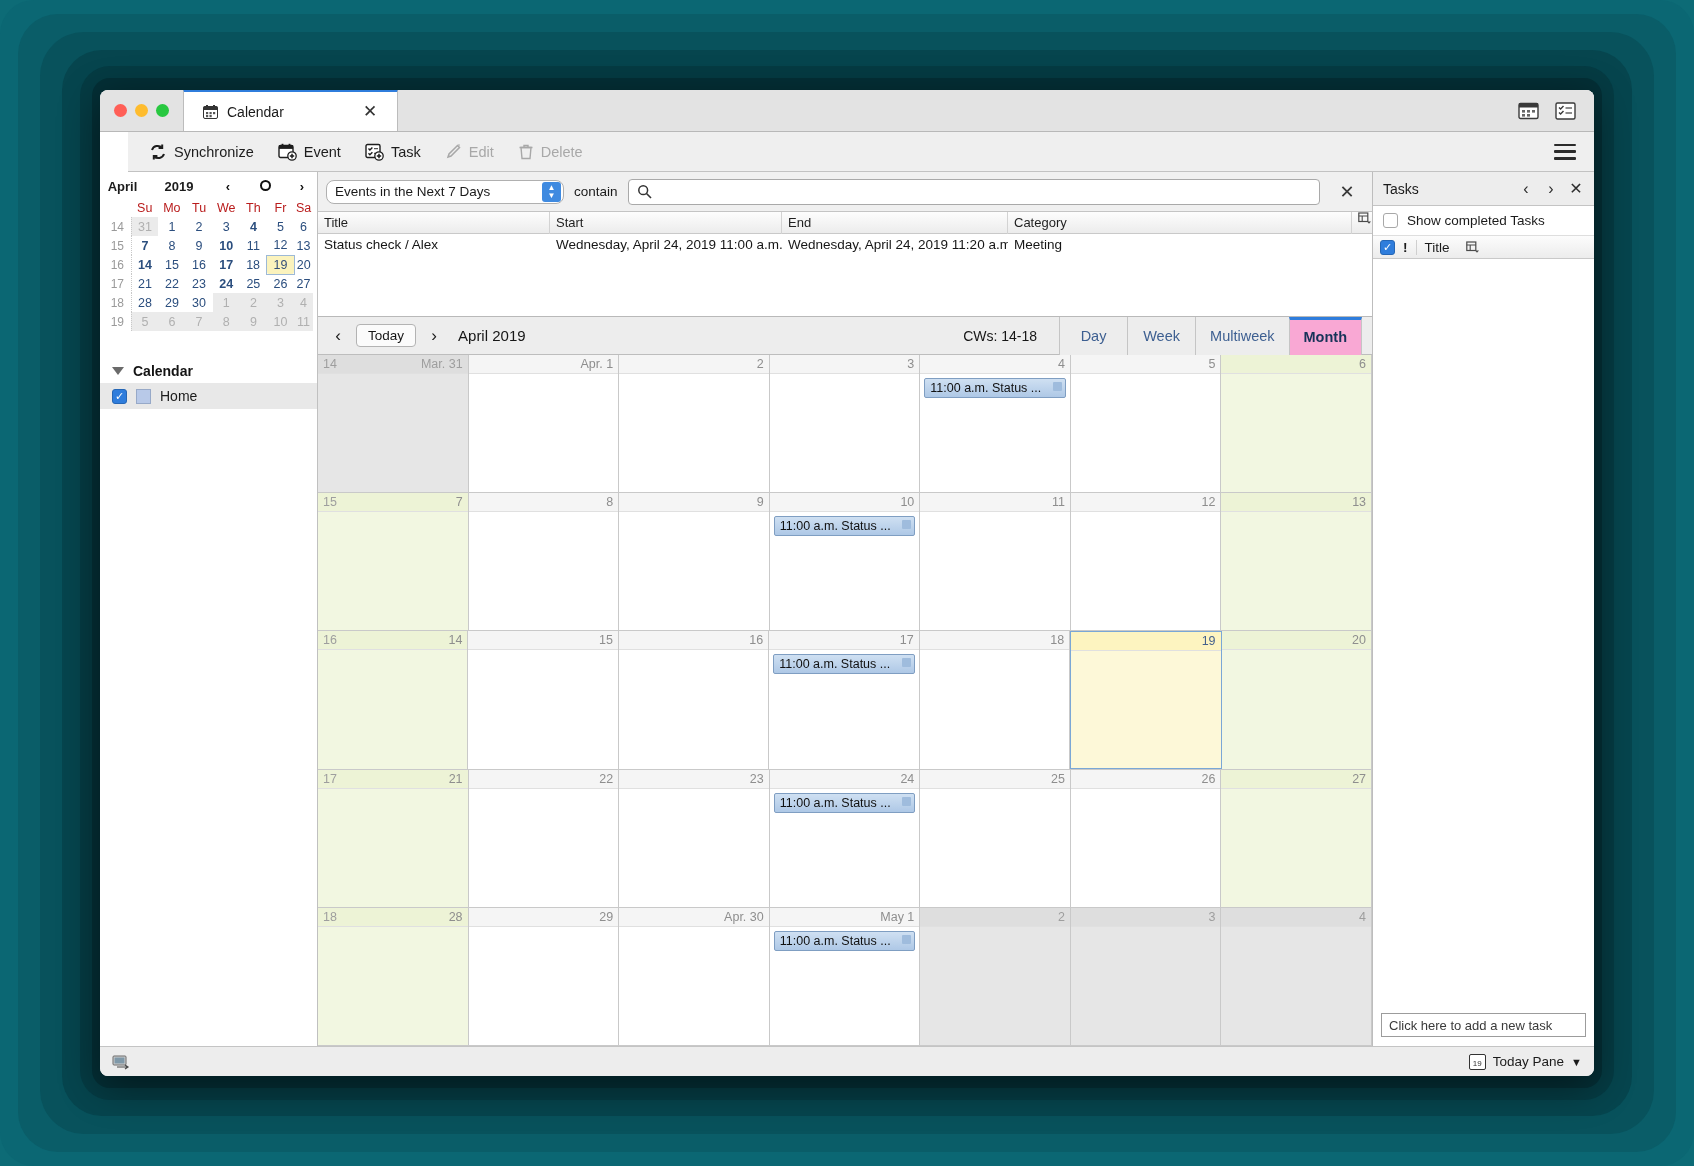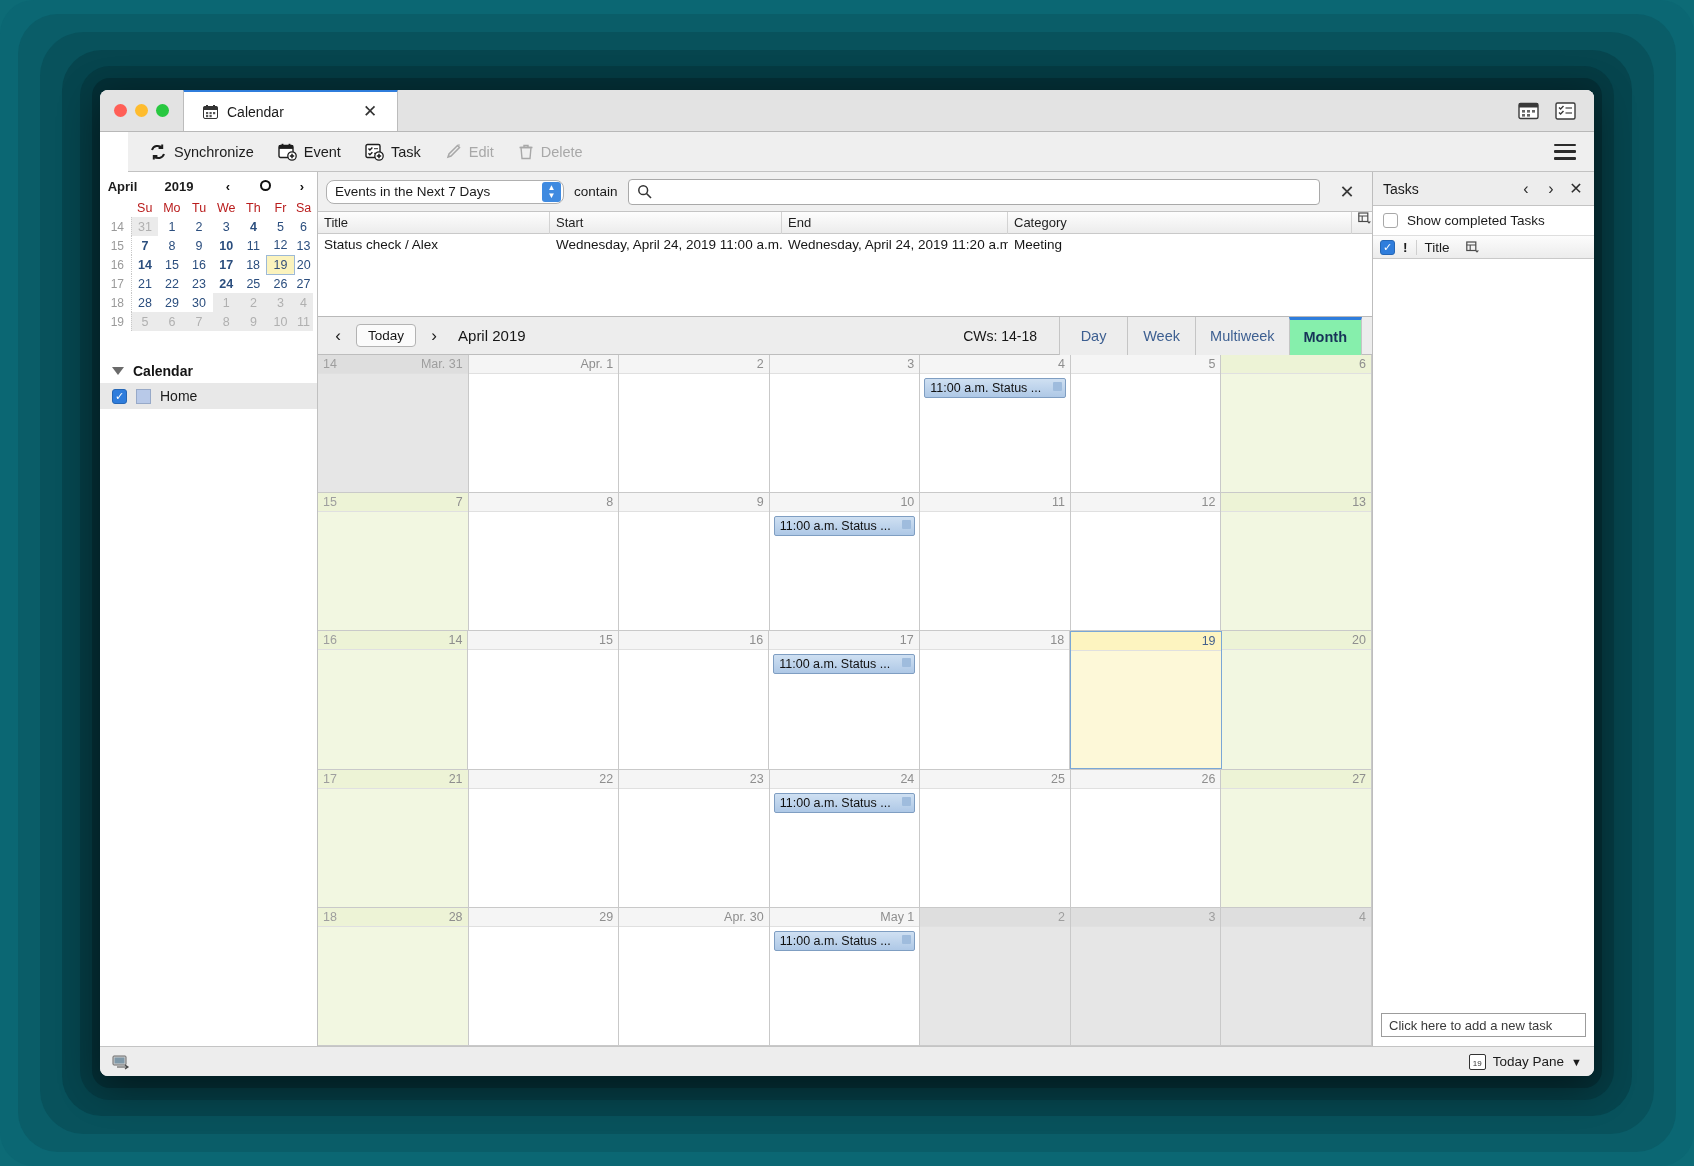--- a/index.html
+++ b/index.html
@@ -249,21 +249,21 @@
   .calnav-title { font-size: 15px; color: #161616; margin-left: 6px; flex: 1; }
   .cws { font-size: 14px; color: #161616; padding-right: 14px; }
   .view-tabs { display: flex; align-items: stretch; height: 38px; }
   .vtab {
     display: flex; align-items: center; justify-content: center;
     min-width: 68px; padding: 0 14px;
     font-size: 14.5px; color: #3d5f91;
     background: #ededed; border-left: 1px solid #c5c5c5;
   }
   .vtab.active {
-    background: #86efac; color: #173358; font-weight: bold;
+    background: #f9a8d4; color: #173358; font-weight: bold;
     border-top: 3px solid #2f7ddc;
     border-left: 1px solid #c5c5c5; border-right: 1px solid #c5c5c5;
   }
 
   
   .grid { flex: 1; display: flex; flex-direction: column; min-height: 0; background: #fff; }
   .dayhead { display: flex; height: 22px; flex: none; }
   .dayhead > div {
     flex: 1; text-align: center; font-size: 13px; color: #1c1c1c;
     background: linear-gradient(#fcfcfc,#e6e6e6);

